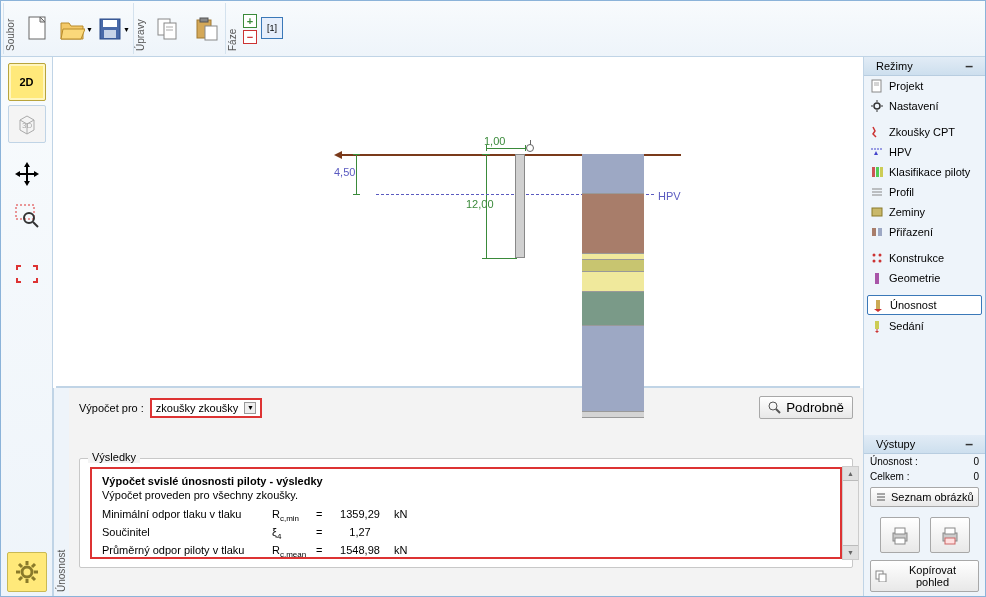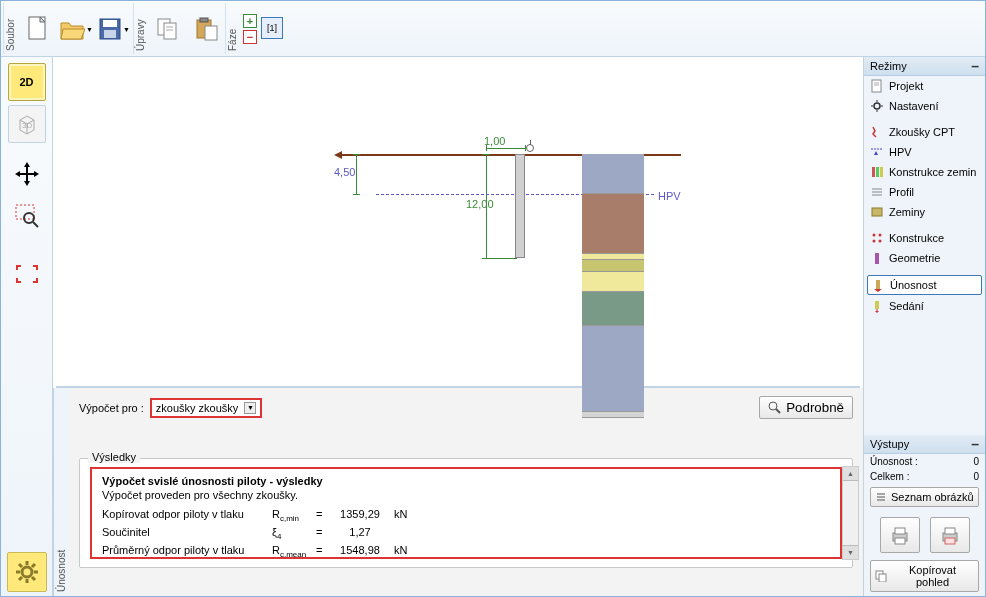--- a/index.html
+++ b/index.html
@@ -68,21 +68,21 @@
 .r-sym { width: 44px; }
 .r-eq { width: 14px; }
 .r-val { width: 60px; text-align: center; }
 .r-unit { width: 20px; padding-left: 4px; }
 .scroll-fake { position: absolute; right: -17px; top: -1px; bottom: -1px; width: 17px; background: #f0f0f0; border: 1px solid #ccc; }
 .scroll-thumb-t { position: absolute; top: 0; left: 0; right: 0; height: 14px; background: #e0e0e0; border-bottom: 1px solid #bbb; display: flex; align-items: center; justify-content: center; font-size: 7px; color: #666; }
 .scroll-thumb-b { position: absolute; bottom: 0; left: 0; right: 0; height: 14px; background: #e0e0e0; border-top: 1px solid #bbb; display: flex; align-items: center; justify-content: center; font-size: 7px; color: #666; }
 
 
 .sidebar { width: 122px; background: #eef4fa; border-left: 1px solid #c0d4e6; display: flex; flex-direction: column; }
-.sb-header { background: linear-gradient(#e2ecf6,#cddfee); padding: 3px 6px; font-size: 11px; display: flex; align-items: center; border-bottom: 1px solid #b8cde0; }
+.sb-header { background: linear-gradient(#e2ecf6,#cddfee); padding: 3px 12px; font-size: 11px; display: flex; align-items: center; border-bottom: 1px solid #b8cde0; }
 .sb-collapse { margin-left: auto; font-weight: bold; cursor: pointer; font-size: 14px; line-height: 10px; color: #333; }
 .sb-item { padding: 3px 6px; display: flex; align-items: center; gap: 5px; cursor: pointer; font-size: 11px; }
 .sb-item.selected { background: #fff; border: 1px solid #3a78b8; margin: 1px 3px; padding: 2px 3px; border-radius: 2px; }
 .sb-icon { width: 14px; height: 14px; flex-shrink: 0; display: flex; align-items: center; justify-content: center; }
 .sb-sep { height: 6px; }
 .sb-outputs { padding: 3px 6px; }
 .sb-btn { width: 100%; border: 1px solid #a8a8a8; background: linear-gradient(#fff,#e8e8e8); padding: 3px 4px; display: flex; align-items: center; gap: 4px; cursor: pointer; font-size: 11px; margin-bottom: 3px; border-radius: 2px; }
 .sb-row { display: flex; justify-content: space-between; padding: 2px 6px; font-size: 10px; }
 .print-row { display: flex; justify-content: center; gap: 10px; padding: 4px 0; }
 .print-btn { width: 40px; height: 36px; border: 1px solid #a8a8a8; background: linear-gradient(#fff,#e8e8e8); border-radius: 2px; cursor: pointer; display: flex; align-items: center; justify-content: center; }
@@ -245,21 +245,21 @@
           </button>
         </div>
         <div class="fieldset">
           <span class="fieldset-label">Výsledky</span>
           <div style="position:relative">
             <div class="results-box">
               <div class="results-title">Výpočet svislé únosnosti piloty - výsledky</div>
               <div style="margin-bottom:6px">Výpočet proveden pro všechny zkoušky.</div>
               <div id="result-rows">
                   <div class="result-row">
-                    <span class="r-lbl">Kopírovat odpor piloty v tlaku</span>
+                    <span class="r-lbl">Minimální odpor tlaku v tlaku</span>
                     <span class="r-sym">R<sub>c,min</sub></span>
                     <span class="r-eq">=</span>
                     <span class="r-val">1359,29</span>
                     <span class="r-unit">kN</span>
                   </div>
                   <div class="result-row">
                     <span class="r-lbl">Součinitel</span>
                     <span class="r-sym">ξ<sub>4</sub></span>
                     <span class="r-eq">=</span>
                     <span class="r-val">1,27</span>
@@ -347,39 +347,48 @@
           <span>HPV</span>
         </div>
         <div class="sb-item">
           <span class="sb-icon">
             <svg width="14" height="14">
               <rect x="2" y="2" width="3" height="10" fill="#c55"></rect>
               <rect x="6" y="2" width="3" height="10" fill="#5c5"></rect>
               <rect x="10" y="2" width="3" height="10" fill="#cc5"></rect>
             </svg>
           </span>
-          <span>Konstrukce zemin</span>
+          <span>Klasifikace piloty</span>
         </div>
         <div class="sb-item">
           <span class="sb-icon">
             <svg width="14" height="14">
               <line x1="2" y1="4" x2="12" y2="4" stroke="#888"></line>
               <line x1="2" y1="7" x2="12" y2="7" stroke="#888"></line>
               <line x1="2" y1="10" x2="12" y2="10" stroke="#888"></line>
             </svg>
           </span>
           <span>Profil</span>
         </div>
         <div class="sb-item">
           <span class="sb-icon">
             <svg width="14" height="14">
               <rect x="2" y="3" width="10" height="8" fill="#c9b86a" stroke="#8a7a2a"></rect>
             </svg>
           </span>
           <span>Zeminy</span>
+        </div>
+        <div class="sb-item">
+          <span class="sb-icon">
+            <svg width="14" height="14">
+              <rect x="2" y="3" width="4" height="8" fill="#a87d6a"></rect>
+              <rect x="8" y="3" width="4" height="8" fill="#9da8c4"></rect>
+            </svg>
+          </span>
+          <span>Přiřazení</span>
         </div>
         <div class="sb-sep"></div>
         <div class="sb-item">
           <span class="sb-icon">
             <svg width="14" height="14">
               <circle cx="4" cy="4" r="1.5" fill="#c33"></circle>
               <circle cx="10" cy="4" r="1.5" fill="#c33"></circle>
               <circle cx="4" cy="10" r="1.5" fill="#c33"></circle>
               <circle cx="10" cy="10" r="1.5" fill="#c33"></circle>
             </svg>

